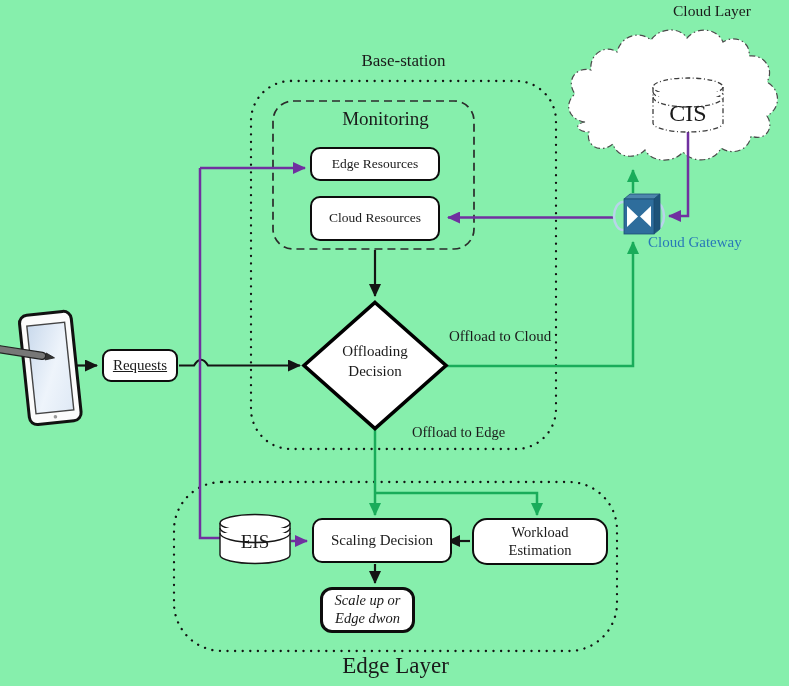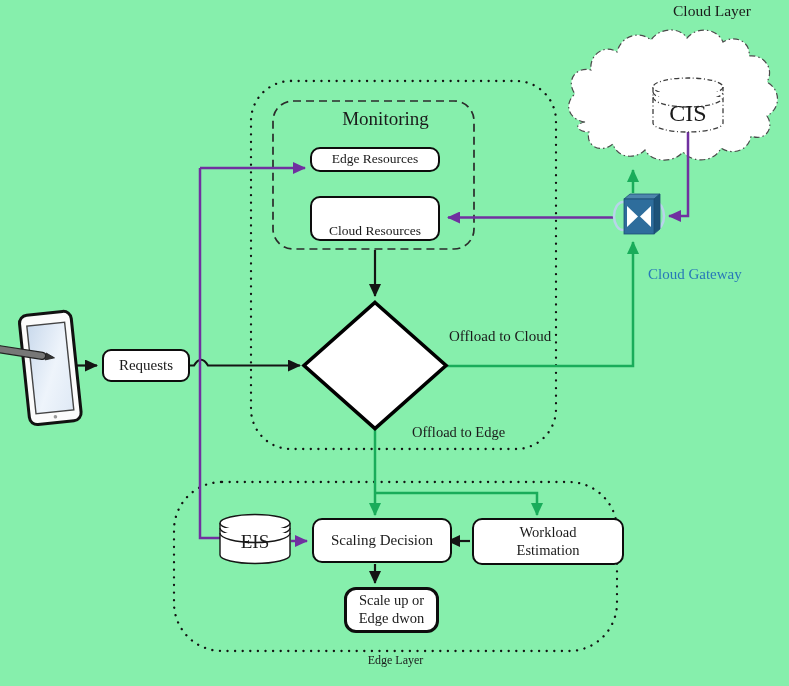--- a/index.html
+++ b/index.html
@@ -22,21 +22,21 @@
   .ah-p{fill:var(--purple);}
   .ah-g{fill:var(--green);}
   .lbl{position:absolute;z-index:3;white-space:nowrap;}
   .center{text-align:center;}
   .node{position:absolute;z-index:3;background:#fff;border:2.4px solid #0d0d0d;border-radius:10px;
         box-sizing:border-box;display:flex;flex-direction:column;align-items:center;justify-content:center;
         line-height:1.22;text-align:center;}
   #node-requests{border-width:2.2px;border-radius:9px;}
   #node-scaleup{border-width:3px;border-radius:12px;}
   #diamond-label{position:absolute;z-index:3;line-height:1.3;}
-  #cloud-gateway-label{color:var(--gateway_label);margin-top:32px;}
+  #cloud-gateway-label{color:var(--gateway_label);}
 </style>
 </head>
 <body>
 
 <div id="stage">
 
   <svg id="diagram-svg" width="789" height="686" viewBox="0 0 789 686">
     <defs>
       <marker id="arrow-k" markerUnits="userSpaceOnUse" markerWidth="14" markerHeight="12" refX="12" refY="6" orient="auto">
           <path class="ah-k" d="M0,0 L13,6 L0,12 Z"></path>
@@ -122,55 +122,60 @@
       </g>
       <g transform="rotate(9 6 48)">
         <rect x="-6" y="44" width="50" height="7" rx="3.5" fill="#777" stroke="#222" stroke-width="1.2"></rect>
         <polygon points="44,44 53,47.5 44,51" fill="#333" stroke="#222" stroke-width="0.8"></polygon>
       </g>
     </g>
   </svg>
 
   <div class="lbl" id="cloud-layer-label" style="left:673px;top:2px;font-size:15.5px;">Cloud Layer</div>
 
+  <div class="lbl center" style="left:250px;width:307px;top:51px;font-size:17px;">Base-station</div>
 
   <div class="lbl center" style="left:285px;width:201px;top:108px;font-size:19px;">Monitoring</div>
 
   <div class="lbl" id="cloud-gateway-label" style="left:648px;top:234px;font-size:15px;">Cloud Gateway</div>
 
   <div class="lbl" style="left:449px;top:328px;font-size:15px;font-family:Liberation Serif, serif;">Offload to Cloud</div>
 
   <div class="lbl" style="left:379px;top:424px;font-size:14.5px;margin-left:33px;">Offload to Edge</div>
 
-  <div class="lbl center" style="left:174px;width:443px;top:653px;font-size:12px;">Edge Layer</div>
+  <div class="lbl center" style="left:174px;width:443px;top:653px;font-size:23px;">Edge Layer</div>
 
   <div class="lbl center" style="left:653px;width:70px;top:100px;font-size:24px;">CIS</div>
 
   <div class="lbl center" style="left:222px;width:66px;top:531px;font-size:19px;">EIS</div>
 
+  <div id="diamond-label" class="center" style="left:315px;top:342px;width:120px;font-size:15px;">
+    <span>Offloading</span><br>
+    <span>Decision</span>
+  </div>
 
-  <div class="node" style="left:310px;top:147px;width:130px;height:25px;font-size:13.5px;">
+  <div class="node" style="left:310px;top:147px;width:130px;height:34px;font-size:13.5px;">
     <span>Edge Resources</span>
   </div>
 
-  <div class="node" style="left:310px;top:196px;width:130px;height:45px;font-size:13.5px;justify-content:flex-end;">
+  <div class="node" style="left:310px;top:196px;width:130px;height:45px;font-size:13.5px;">
     <span>Cloud Resources</span>
   </div>
 
-  <div class="node" id="node-requests" style="left:102px;top:349px;width:88px;height:33px;font-size:15px;">
+  <div class="node" id="node-requests" style="left:102px;top:349px;width:76px;height:33px;font-size:15px;text-decoration:underline;">
     <span>Requests</span>
   </div>
 
   <div class="node" style="left:312px;top:518px;width:140px;height:45px;font-size:15px;border-width:2.6px;">
     <span>Scaling Decision</span>
   </div>
 
-  <div class="node" style="left:472px;top:518px;width:152px;height:47px;font-size:14.5px;border-width:2.6px;">
+  <div class="node" style="left:472px;top:518px;width:136px;height:47px;font-size:14.5px;border-width:2.6px;border-radius:15px;">
     <span>Workload</span>
     <span>Estimation</span>
   </div>
 
-  <div class="node" id="node-scaleup" style="left:344px;top:587px;width:95px;height:46px;font-size:14.5px;">
+  <div class="node" id="node-scaleup" style="left:320px;top:587px;width:95px;height:46px;font-size:14.5px;font-style:italic;">
     <span>Scale up or</span>
     <span>Edge dwon</span>
   </div>
 
 </div>
 
 </body></html>

